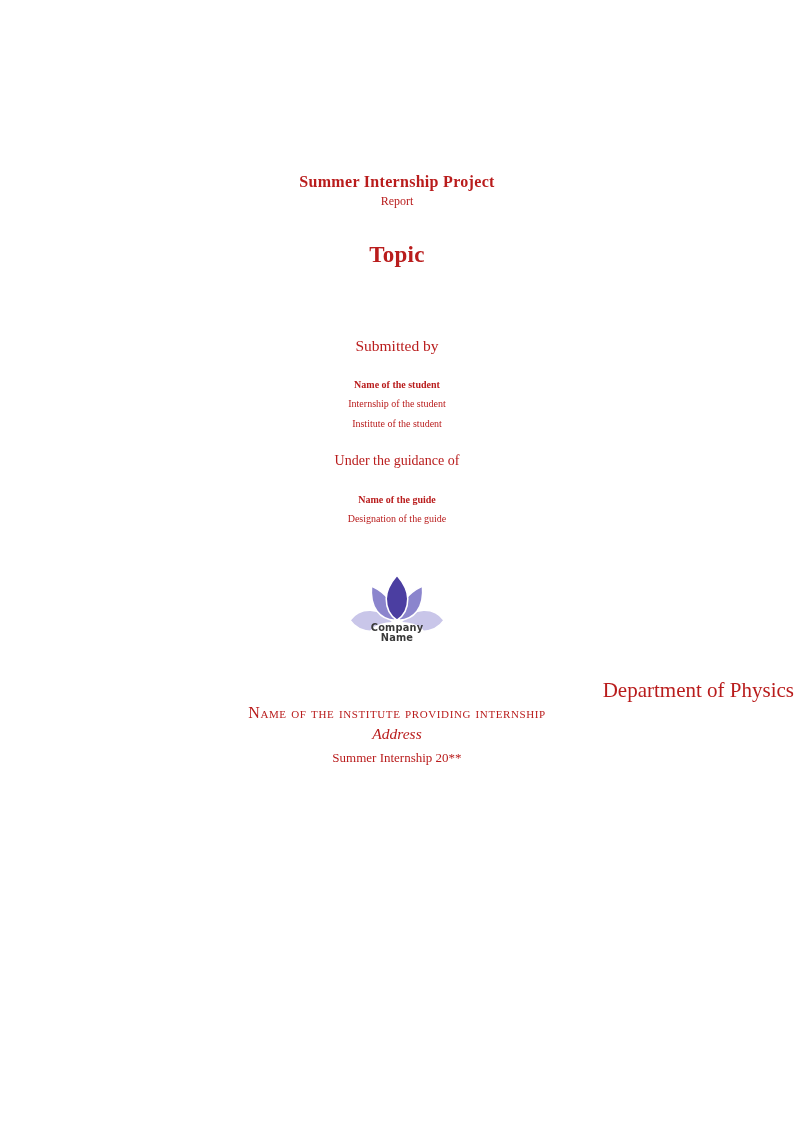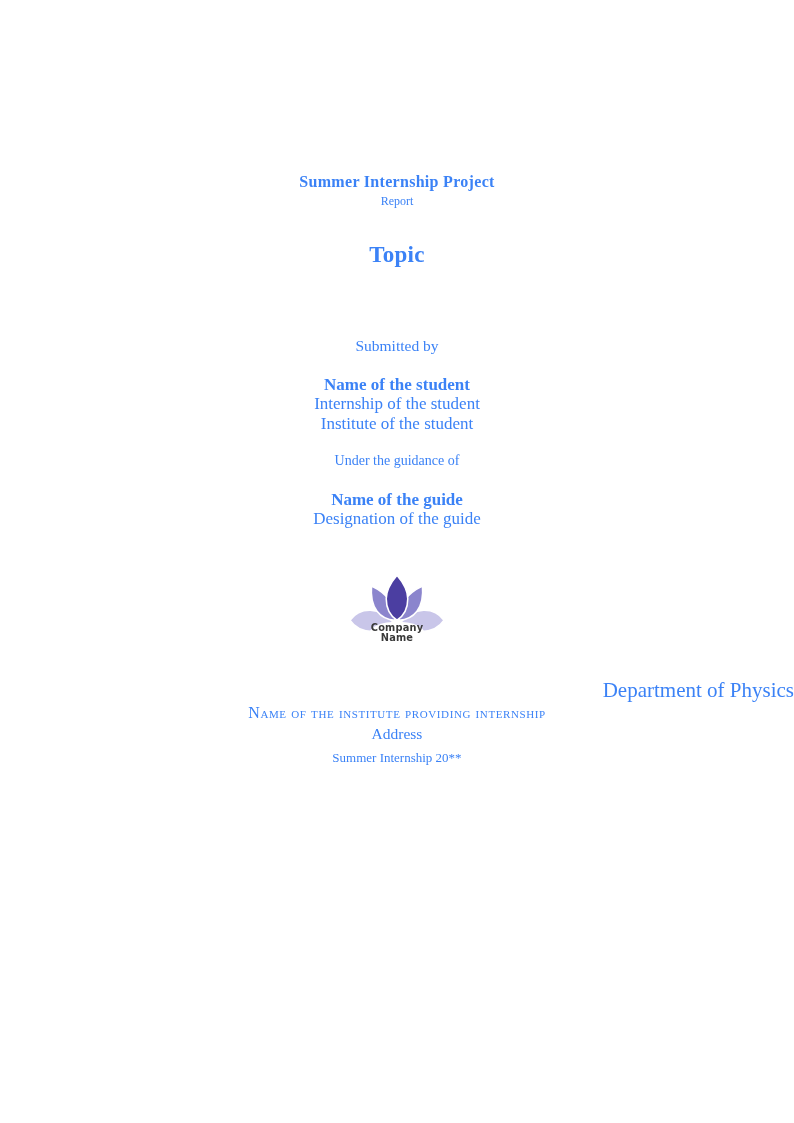--- a/index.html
+++ b/index.html
@@ -5,49 +5,49 @@
   * { margin: 0; padding: 0; box-sizing: border-box; }
   html, body { background: #ffffff; }
   .page {
     position: relative;
     width: 794px;
     height: 1123px;
     margin: 0 auto;
     background: #ffffff;
     overflow: hidden;
     font-family: "Liberation Serif", serif;
-    color: #3b82f6;
+    color: #b91c1c;
   }
   .center-line {
     position: absolute;
     left: 0;
     right: 0;
     text-align: center;
     white-space: nowrap;
   }
   .header-bold   { top: 173px; font-size: 16px; font-weight: bold; letter-spacing: 0.3px; }
   .header-sub    { top: 194px; font-size: 12px; }
   .topic         { top: 242px; font-size: 23px; font-weight: bold; letter-spacing: 0.3px; }
   .submitted-by  { top: 337px; font-size: 15.5px; }
-  .block         { line-height: 19.3px; font-size: 17px; }
+  .block         { line-height: 19.3px; font-size: 10px; }
   .student-block { top: 375px; }
   .guidance      { top: 453px; font-size: 14px; }
   .guide-block   { top: 490px; }
   .bold-line     { font-weight: bold; }
   .logo-wrap {
     position: absolute;
     top: 574px;
     left: 50%;
     transform: translateX(-50%);
     width: 98px;
     height: 70px;
   }
   .department    { top: 678px; font-size: 21px; text-align: right; }
   .institute-sc  { top: 704px; font-size: 16px; font-variant: small-caps; letter-spacing: 0.6px; }
-  .address       { top: 725px; font-size: 15.5px; }
+  .address       { top: 725px; font-size: 15.5px; font-style: italic; }
   .session       { top: 750px; font-size: 13px; }
   .logo-text {
     font-family: "DejaVu Sans", sans-serif;
     font-weight: bold;
     letter-spacing: 0.2px;
   }
 </style>
 </head>
 <body>
 

